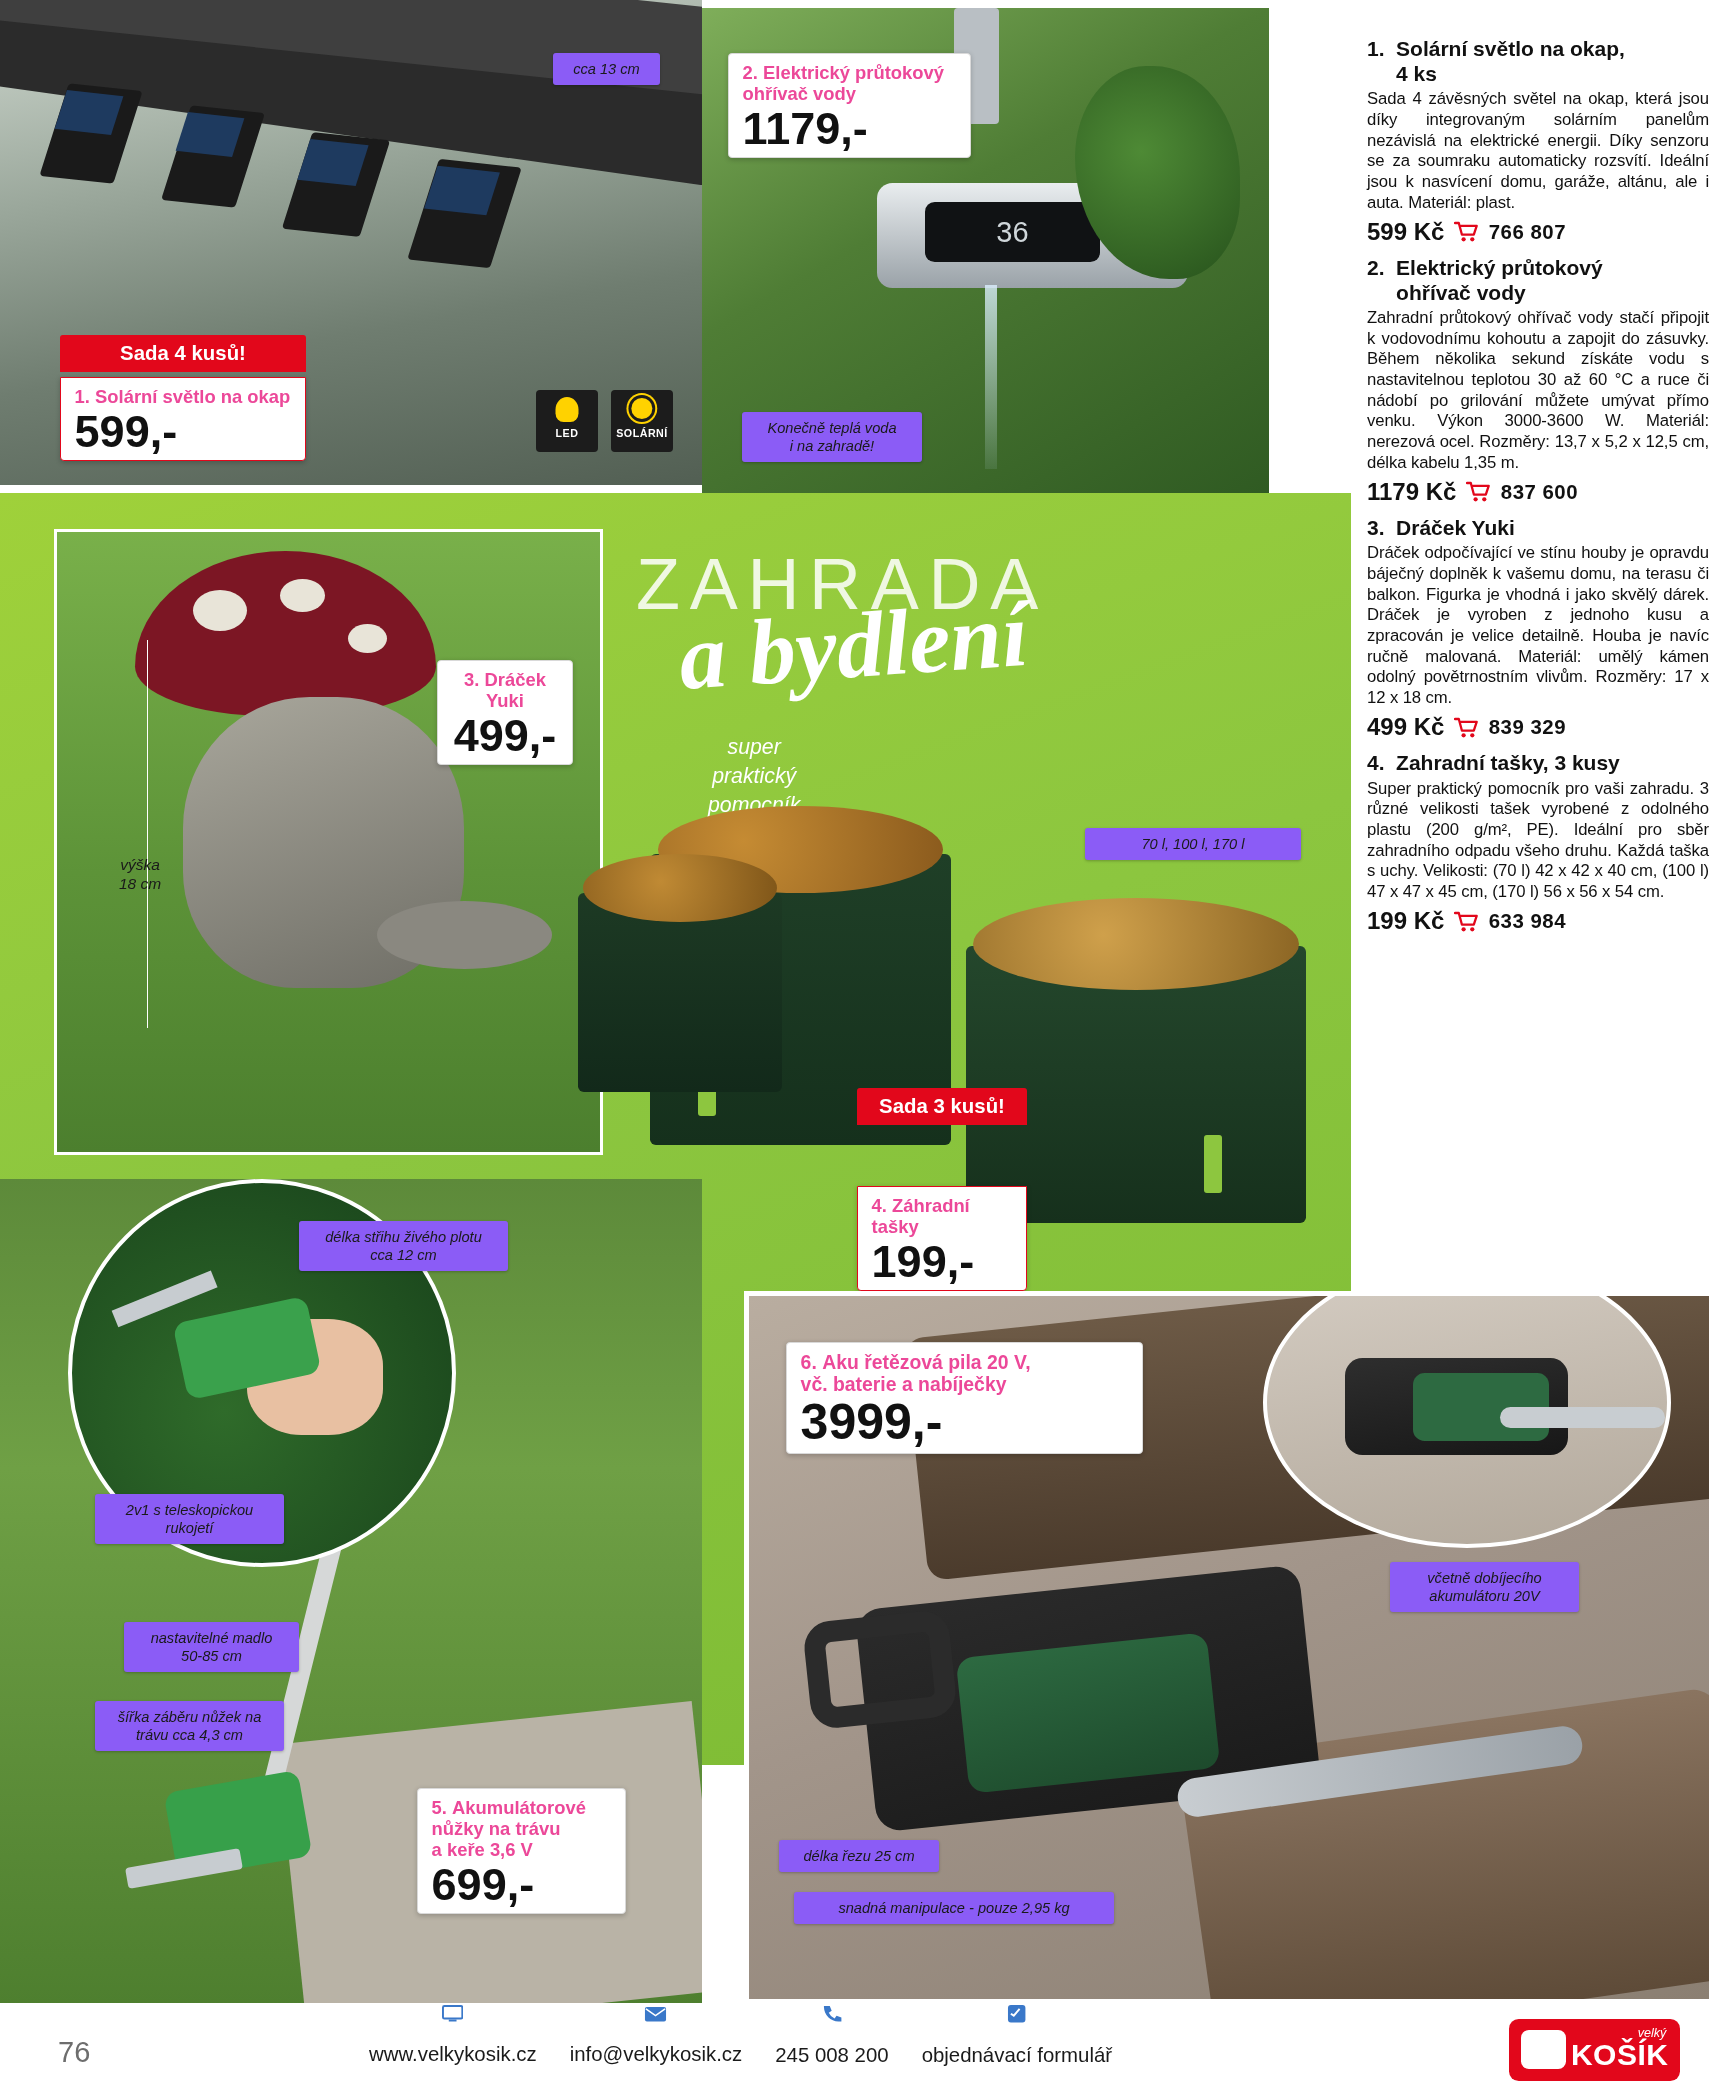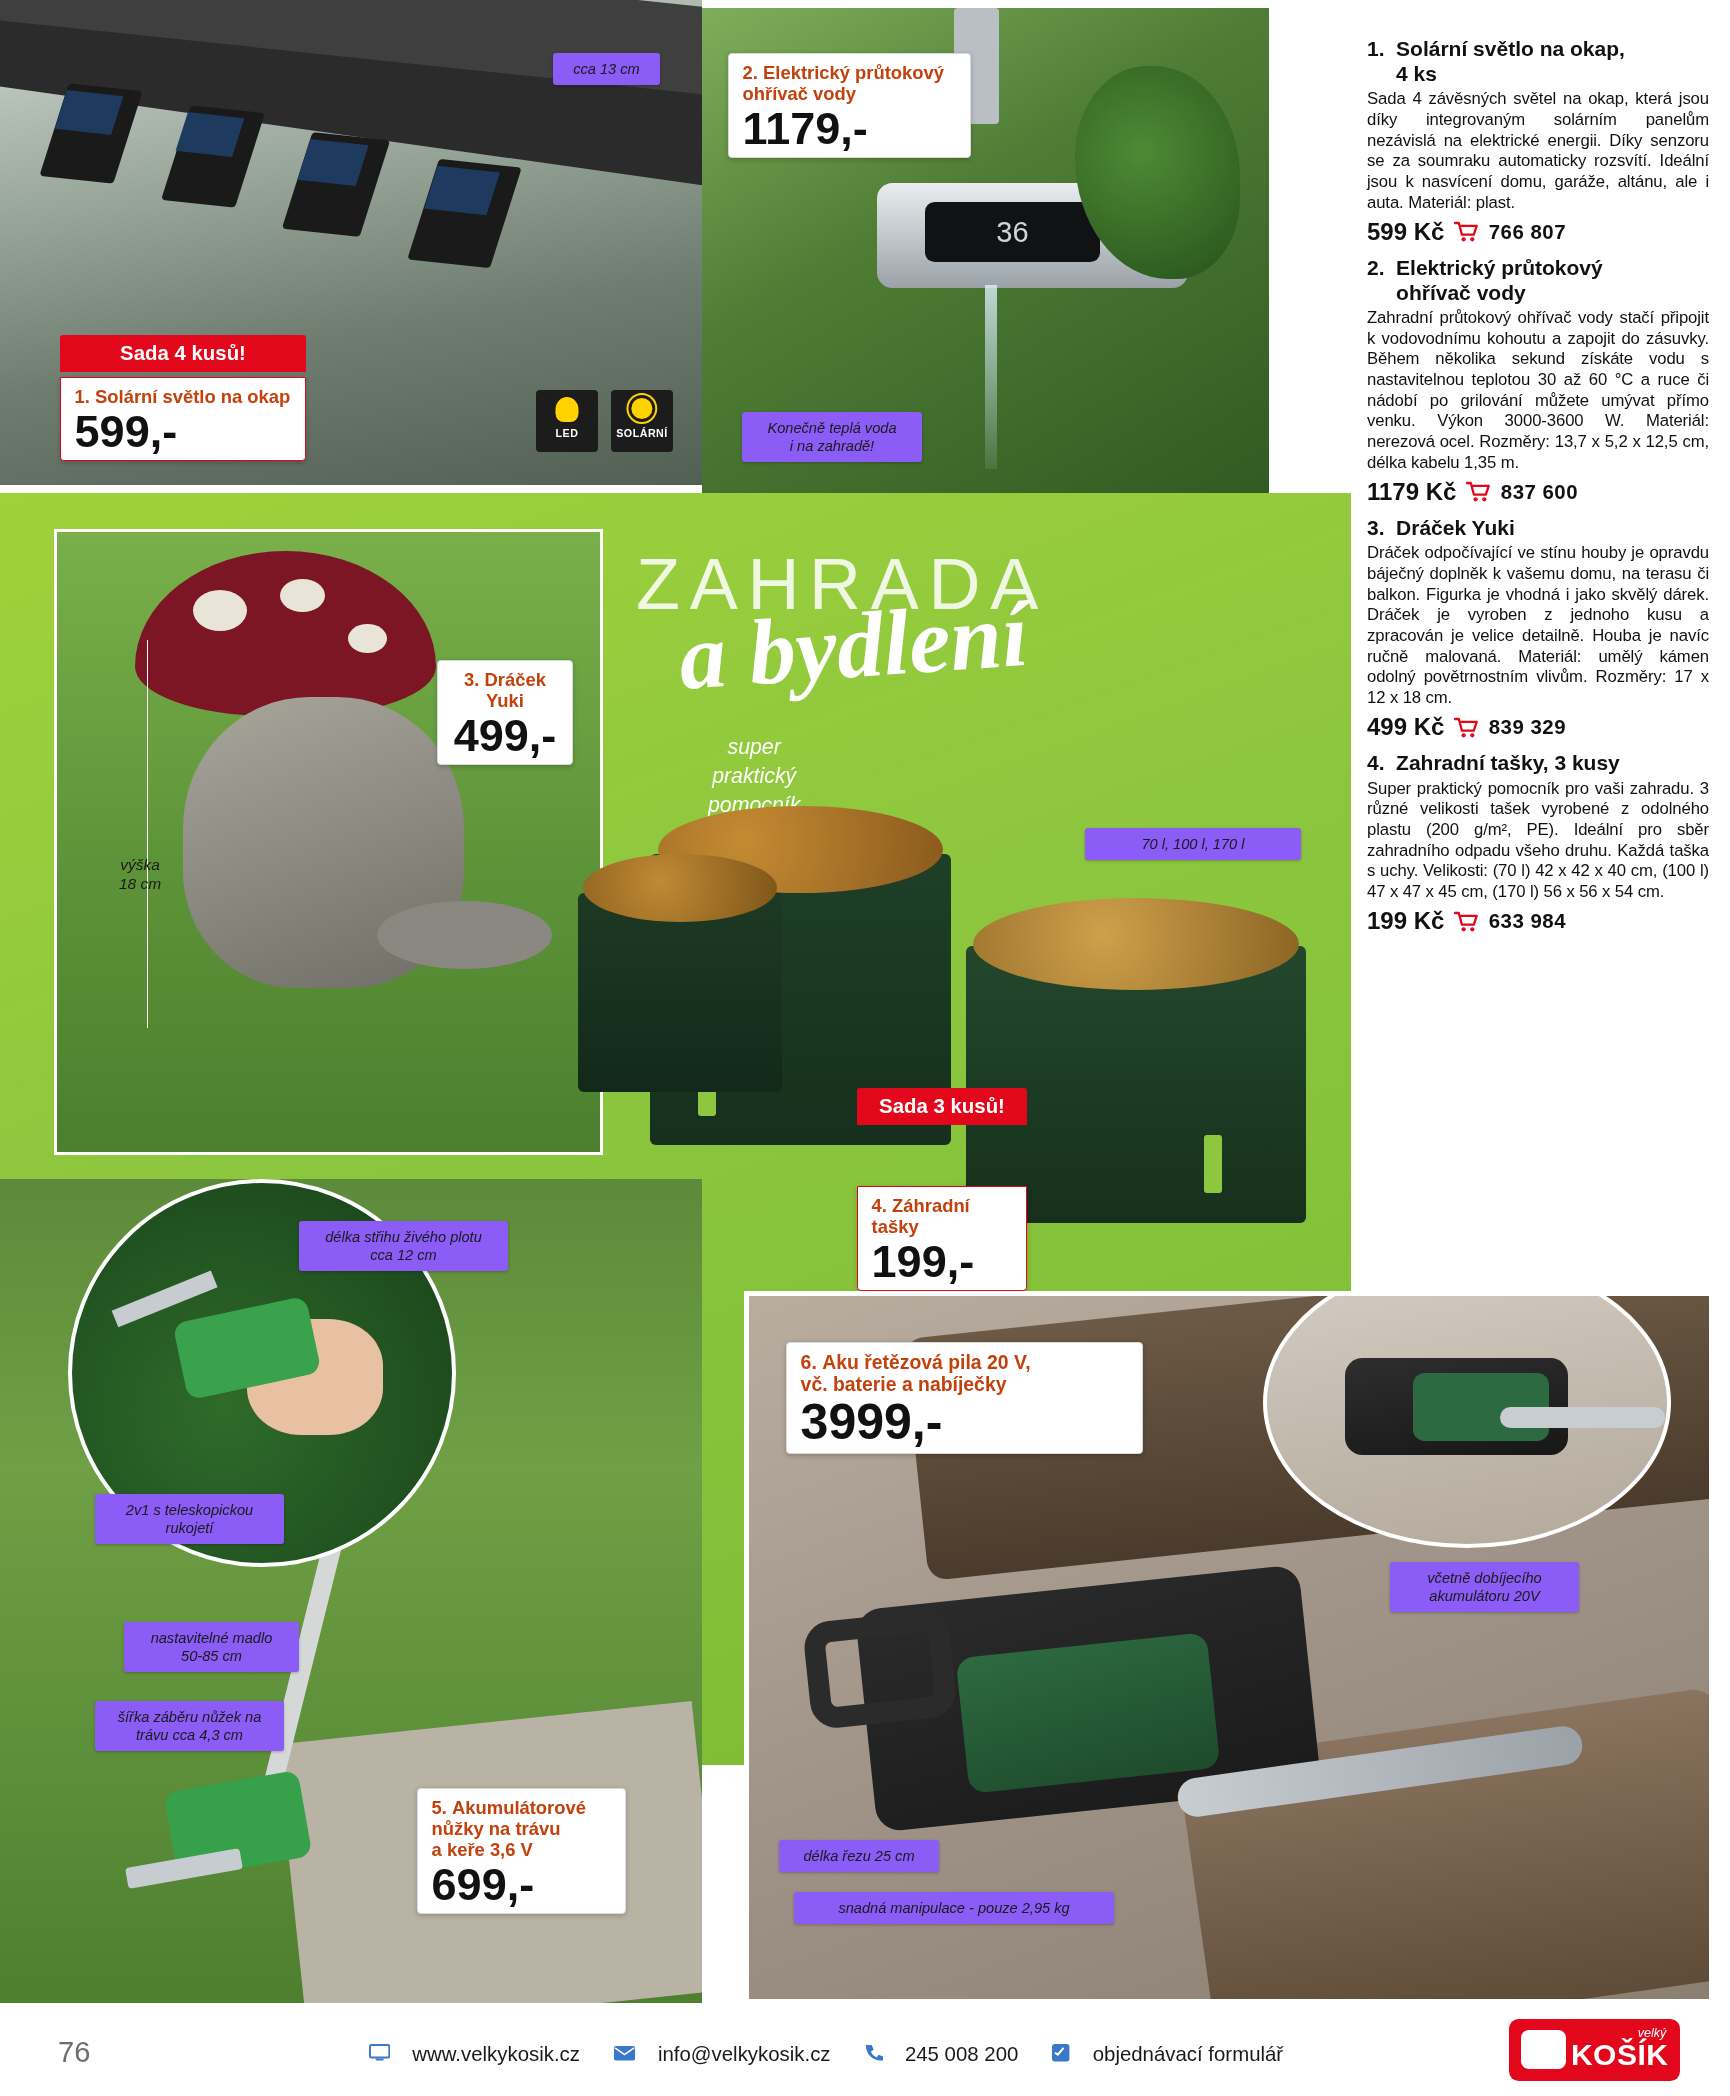--- a/index.html
+++ b/index.html
@@ -33,21 +33,21 @@
   .price-box {
     position: absolute;
     background: #ffffff;
     border: 1.9px solid #d9d9d9;
     border-radius: 3.9px;
     padding: 7.8px 13.6px 5.8px 13.6px;
     box-shadow: 0 1.9px 4.9px rgba(0,0,0,.2);
   }
   .price-box .pname {
     font-size: 18.4px;
-    color: #c2410c;
+    color: #ec4899;
     line-height: 1.15;
     font-weight: 700;
   }
   .price-box .pprice {
     font-size: 45px;
     font-weight: 700;
     color: #111;
     line-height: 1;
     margin-top: 1.9px;
   }
@@ -122,21 +122,21 @@
   .footer-items {
     position: absolute;
     left: 369px;
     bottom: 29px;
     display: flex;
     align-items: center;
     gap: 33px;
     font-size: 20.4px;
     color: #1a1a1a;
   }
-  .footer-items .fi { display: flex; align-items: center; gap: 22px; }
+  .footer-items .fi { display: flex; align-items: center; gap: 16px; flex-direction: column; }
 
   .logo {
     position: absolute;
     right: 50px; bottom: 15.5px;
     width: 171px; height: 62px;
     background: #e2071b;
     border-radius: 9.7px;
     color: #fff;
     display: flex; align-items: center; justify-content: flex-end;
     padding-right: 11.6px;

